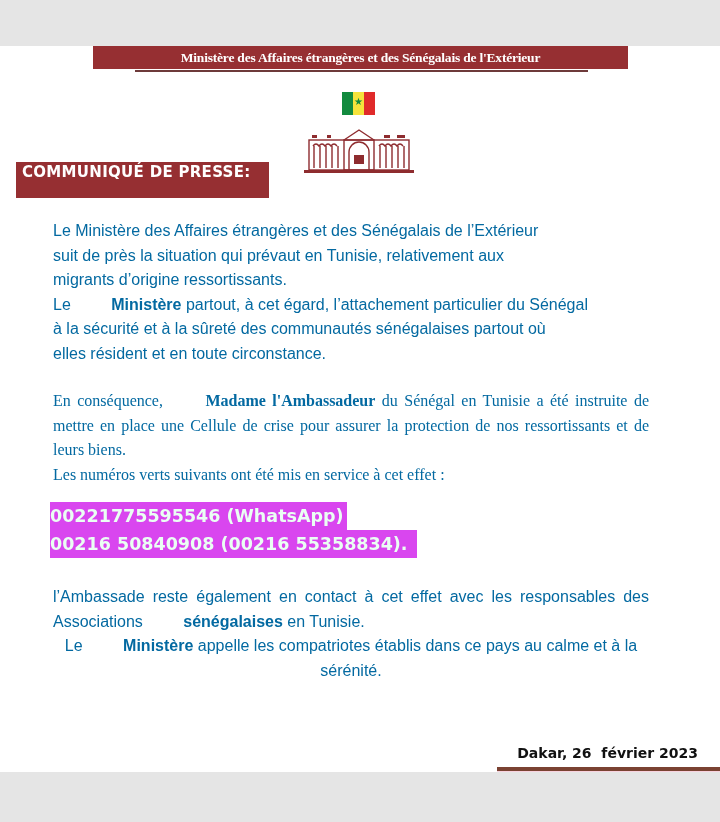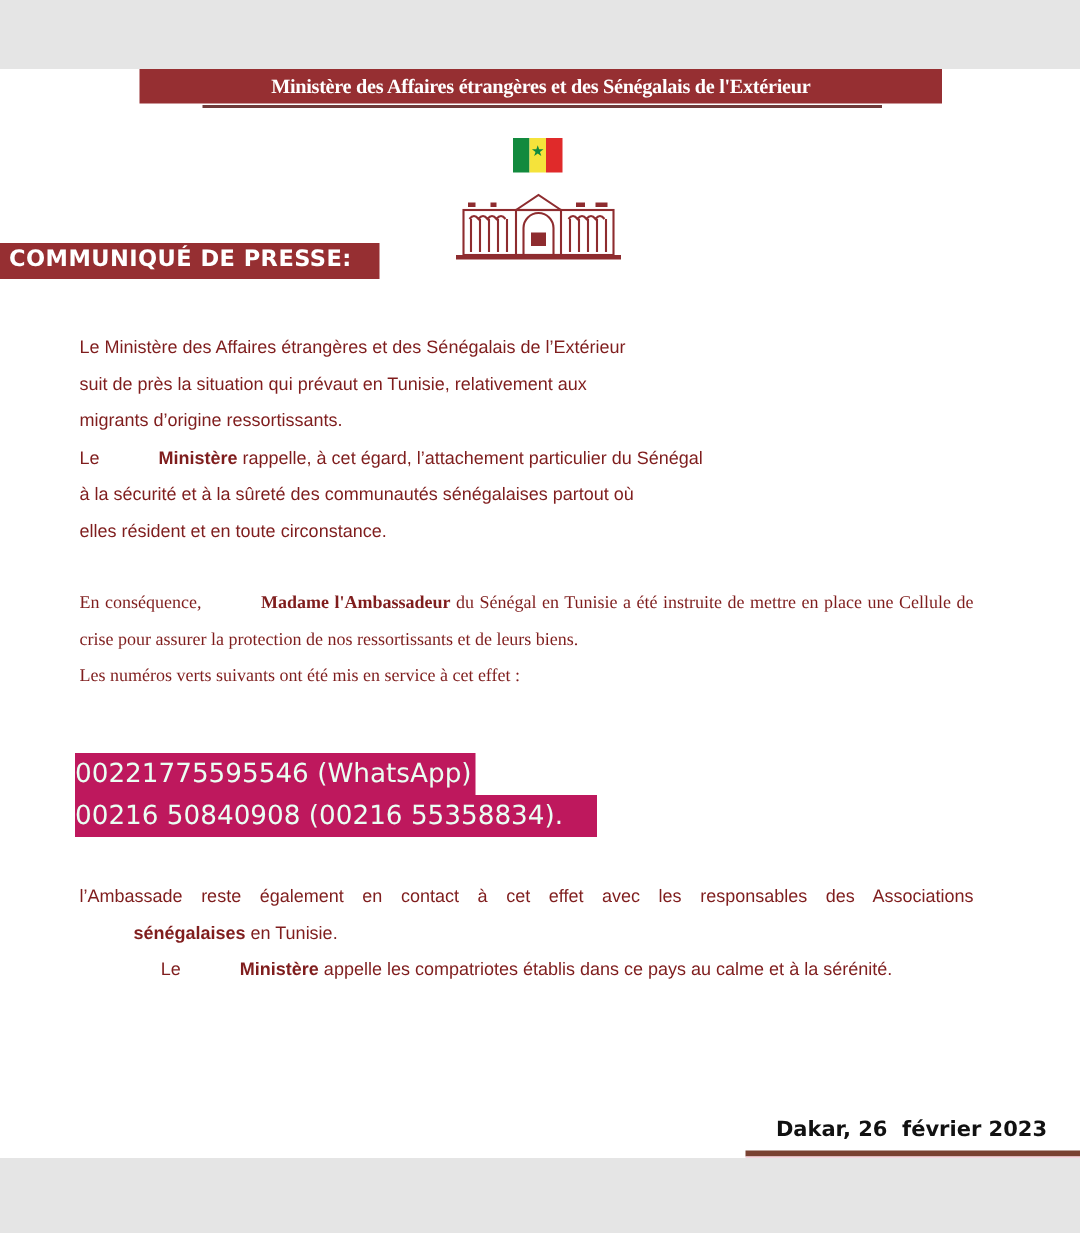--- a/index.html
+++ b/index.html
@@ -11,32 +11,32 @@
          color:#fff; font-family:Liberation Serif, serif; font-weight:bold; font-size:13.5px;
          line-height:23px; text-align:center; letter-spacing:-0.2px; }
   .ministry-underline { position:absolute; left:135px; top:70px; width:453px; height:2px; background:#6e3a3a; }
   .flag { position:absolute; left:342px; top:92px; width:33px; height:23px; display:flex; }
   .flag span { flex:1; display:block; }
   .flag .g { background:#128a3e; }
   .flag .y { background:#f5e33b; position:relative; }
   .flag .r { background:#e02a2a; }
   .flag .star { position:absolute; left:0; right:0; top:3px; text-align:center; color:#128a3e; font-size:10px; line-height:14px; }
   .building { position:absolute; left:304px; top:128px; width:110px; height:46px; }
-  .press-banner { position:absolute; left:0; top:162px; width:253px; height:24px; background:#962f32;
+  .press-banner { position:absolute; left:16px; top:162px; width:253px; height:36px; background:#962f32;
          color:#fff; font-family:"DejaVu Sans", sans-serif; font-weight:bold; font-size:15px; line-height:20px;
          padding-left:6px; box-sizing:border-box; letter-spacing:0.3px; }
-  .para { position:absolute; left:53px; font-size:12px; line-height:24.5px; color:#7f1d1d; }
+  .para { position:absolute; left:53px; font-size:16px; line-height:24.5px; color:#0369a1; }
   .p1 { top:219px; width:600px; }
   .p2 { top:389px; width:596px; text-align:justify;font-family:Liberation Serif, serif; }
   .p2 .last { text-align:left; }
   .p3 { top:585px; width:596px; text-align:justify; }
   .numbers { position:absolute; left:50px; top:502px; }
-  .num-line { display:inline-block; background:#be185d; color:#eafff3; font-family:"DejaVu Sans", sans-serif;
-         font-weight:normal; font-size:17.5px; line-height:28px; padding:0 3px 0 0; }
-  .num-line.l2 { padding-right:23px; }
+  .num-line { display:inline-block; background:#d946ef; color:#eafff3; font-family:"DejaVu Sans", sans-serif;
+         font-weight:bold; font-size:17.5px; line-height:28px; padding:0 3px 0 0; }
+  .num-line.l2 { padding-right:9px; }
   .date { position:absolute; right:22px; top:745px; font-family:"DejaVu Sans", sans-serif; font-weight:bold;
          font-size:14px; color:#111; }
   .date-underline { position:absolute; left:497px; top:767px; width:223px; height:4px; background:#7a4232; }
   .date-underline2 { position:absolute; left:497px; top:771px; width:223px; height:2px; background:#f8d3df; }
   b { font-weight:bold;margin-left:36px; }
 </style>
 </head>
 <body>
 
 <div class="band-top"></div>
@@ -68,21 +68,21 @@
   <rect x="93" y="7" width="8" height="3" fill="#8e2c2f"></rect>
   <rect x="0" y="42" width="110" height="3" fill="#8e2c2f"></rect>
 </svg>
 
 <div class="press-banner">COMMUNIQUÉ DE PRESSE:</div>
 
 <div class="para p1">
   <div>Le Ministère des Affaires étrangères et des Sénégalais de l’Extérieur</div>
   <div>suit de près la situation qui prévaut en Tunisie, relativement aux</div>
   <div>migrants d’origine ressortissants.</div>
-  <div><span>Le </span><b>Ministère</b><span> rappelle, à cet égard, l’attachement particulier du Sénégal</span></div>
+  <div><span>Le </span><b>Ministère</b><span> partout, à cet égard, l’attachement particulier du Sénégal</span></div>
   <div>à la sécurité et à la sûreté des communautés sénégalaises partout où</div>
   <div>elles résident et en toute circonstance.</div>
 </div>
 
 <div class="para p2">
   <div><span>En conséquence, </span><b>Madame l'Ambassadeur</b><span> du Sénégal en Tunisie a été instruite de mettre en place une Cellule de crise pour assurer la protection de nos ressortissants et de leurs biens.</span></div>
   <div class="last">Les numéros verts suivants ont été mis en service à cet effet :</div>
 </div>
 
 <div class="numbers">

